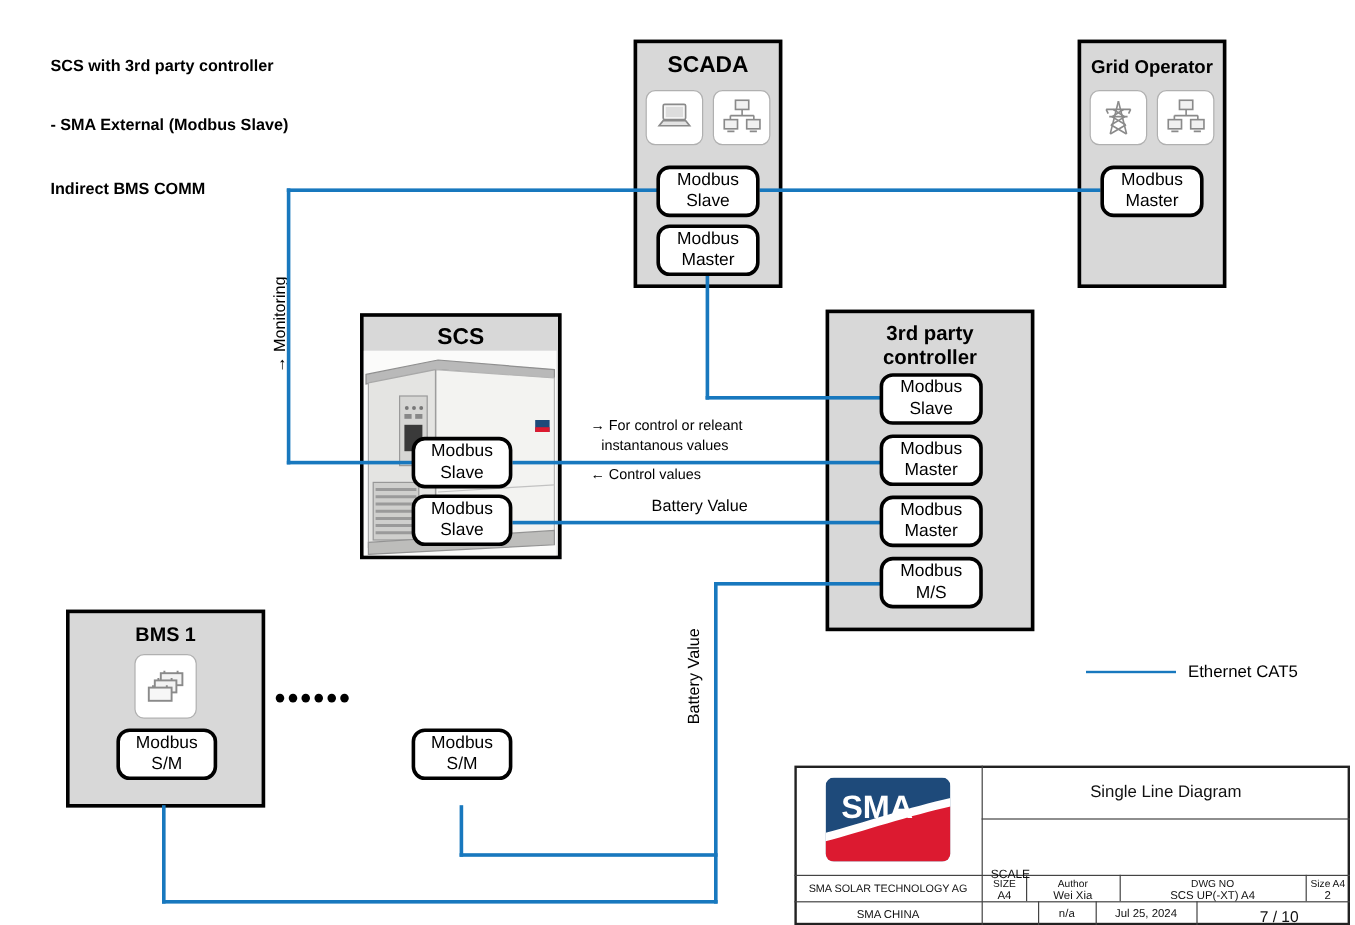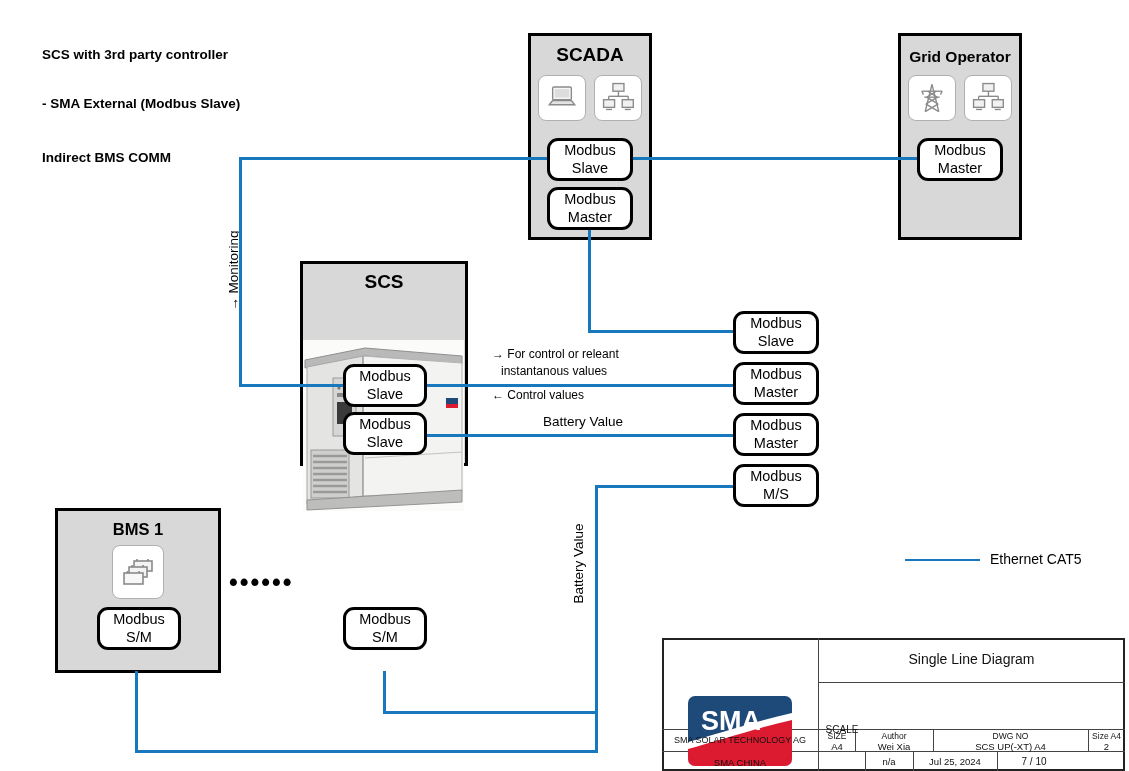--- a/index.html
+++ b/index.html
@@ -11,21 +11,21 @@
         display:flex;align-items:center;justify-content:center;text-align:center;
         white-space:pre-line;font-size:14.5px;line-height:1.2;z-index:5;}
   .wire{position:absolute;background:#1878be;z-index:3;}
   .icon-row{display:flex;justify-content:center;gap:8px;margin-top:9px;}
   .icon-tile{width:46px;height:44px;background:#fff;border:1px solid #b0b0b0;border-radius:8px;
              display:flex;align-items:center;justify-content:center;}
   .icon-tile svg{stroke:#8a8a8a;fill:none;stroke-width:1.6;}
   .note{position:absolute;font-weight:bold;font-size:13.5px;}
   .ann{position:absolute;font-size:12px;}
   .vlabel{position:absolute;text-align:center;transform:rotate(-90deg);font-size:13.5px;}
-  .photo{position:absolute;z-index:2;margin-top:48px;}
+  .photo{position:absolute;z-index:2;}
   .dots{position:absolute;font-size:25px;font-weight:bold;letter-spacing:2px;z-index:2;}
   .legend-label{position:absolute;font-size:14px;}
   
   .tb-frame{position:absolute;border:2px solid #222;box-sizing:border-box;z-index:2;background:#fff;}
   .tb-line{position:absolute;background:#444;z-index:4;}
   .tb-text{position:absolute;text-align:center;z-index:4;color:#111;}
 </style>
 </head>
 <body>
 
@@ -141,20 +141,24 @@
       <rect x="143" y="58" width="12" height="10" fill="#1e4a7a"></rect>
       <rect x="143" y="64" width="12" height="4" fill="#dc1a30"></rect>
       <polygon points="4,160 159,150 159,162 4,170" fill="#bdbdbb" stroke="#939393" stroke-width="1"></polygon>
     </svg>
   </div>
   <div class="port" style="left:343px;top:364px;width:84px;height:43px">Modbus
 Slave</div>
   <div class="port" style="left:343px;top:412px;width:84px;height:43px">Modbus
 Slave</div>
 
+  <div class="node" style="left:688px;top:258px;width:174px;height:268px">
+    <div class="node-title" style="margin-top:7px;font-size:17px">3rd party
+controller</div>
+  </div>
   <div class="port" style="left:733px;top:311px;width:86px;height:43px">Modbus
 Slave</div>
   <div class="port" style="left:733px;top:362px;width:86px;height:43px">Modbus
 Master</div>
   <div class="port" style="left:733px;top:413px;width:86px;height:43px">Modbus
 Master</div>
   <div class="port" style="left:733px;top:464px;width:86px;height:43px">Modbus
 M/S</div>
 
   <div class="node" style="left:55px;top:508px;width:166px;height:165px">
@@ -231,15 +235,15 @@
   <div class="tb-text" style="left:855px;top:741px;width:78px;font-size:9.5px">Wei Xia</div>
   <div class="tb-text" style="left:933px;top:731px;width:155px;font-size:8.5px">DWG NO</div>
   <div class="tb-text" style="left:933px;top:741px;width:155px;font-size:9.5px">SCS UP(-XT) A4</div>
   <div class="tb-text" style="left:1088px;top:731px;width:37px;font-size:8.5px">Size A4</div>
   <div class="tb-text" style="left:1088px;top:741px;width:37px;font-size:9.5px">2</div>
 
   <div class="tb-text" style="left:819px;top:724px;width:46px;font-size:10px">SCALE</div>
   <div class="tb-text" style="left:865px;top:756px;width:48px;font-size:9.5px">n/a</div>
   <div class="tb-text" style="left:913px;top:756px;width:84px;font-size:9.5px">Jul 25, 2024</div>
   <div class="tb-text" style="left:1002px;top:776px;width:50px;font-size:15px;text-align:left">SHEET</div>
-  <div class="tb-text" style="left:1004px;top:756px;width:60px;font-size:10px">7 / 10</div>
+  <div class="tb-text" style="left:1036px;top:756px;width:60px;font-size:13px">7 / 10</div>
 
 </div>
 
 </body></html>

